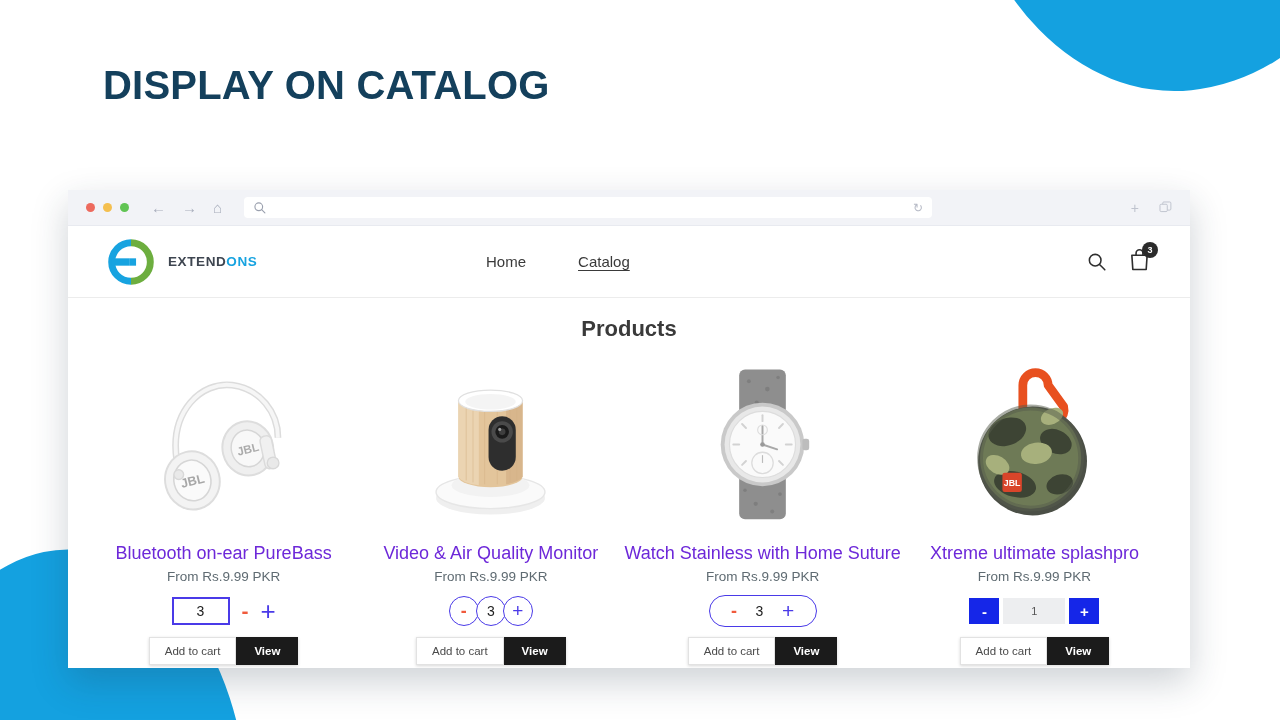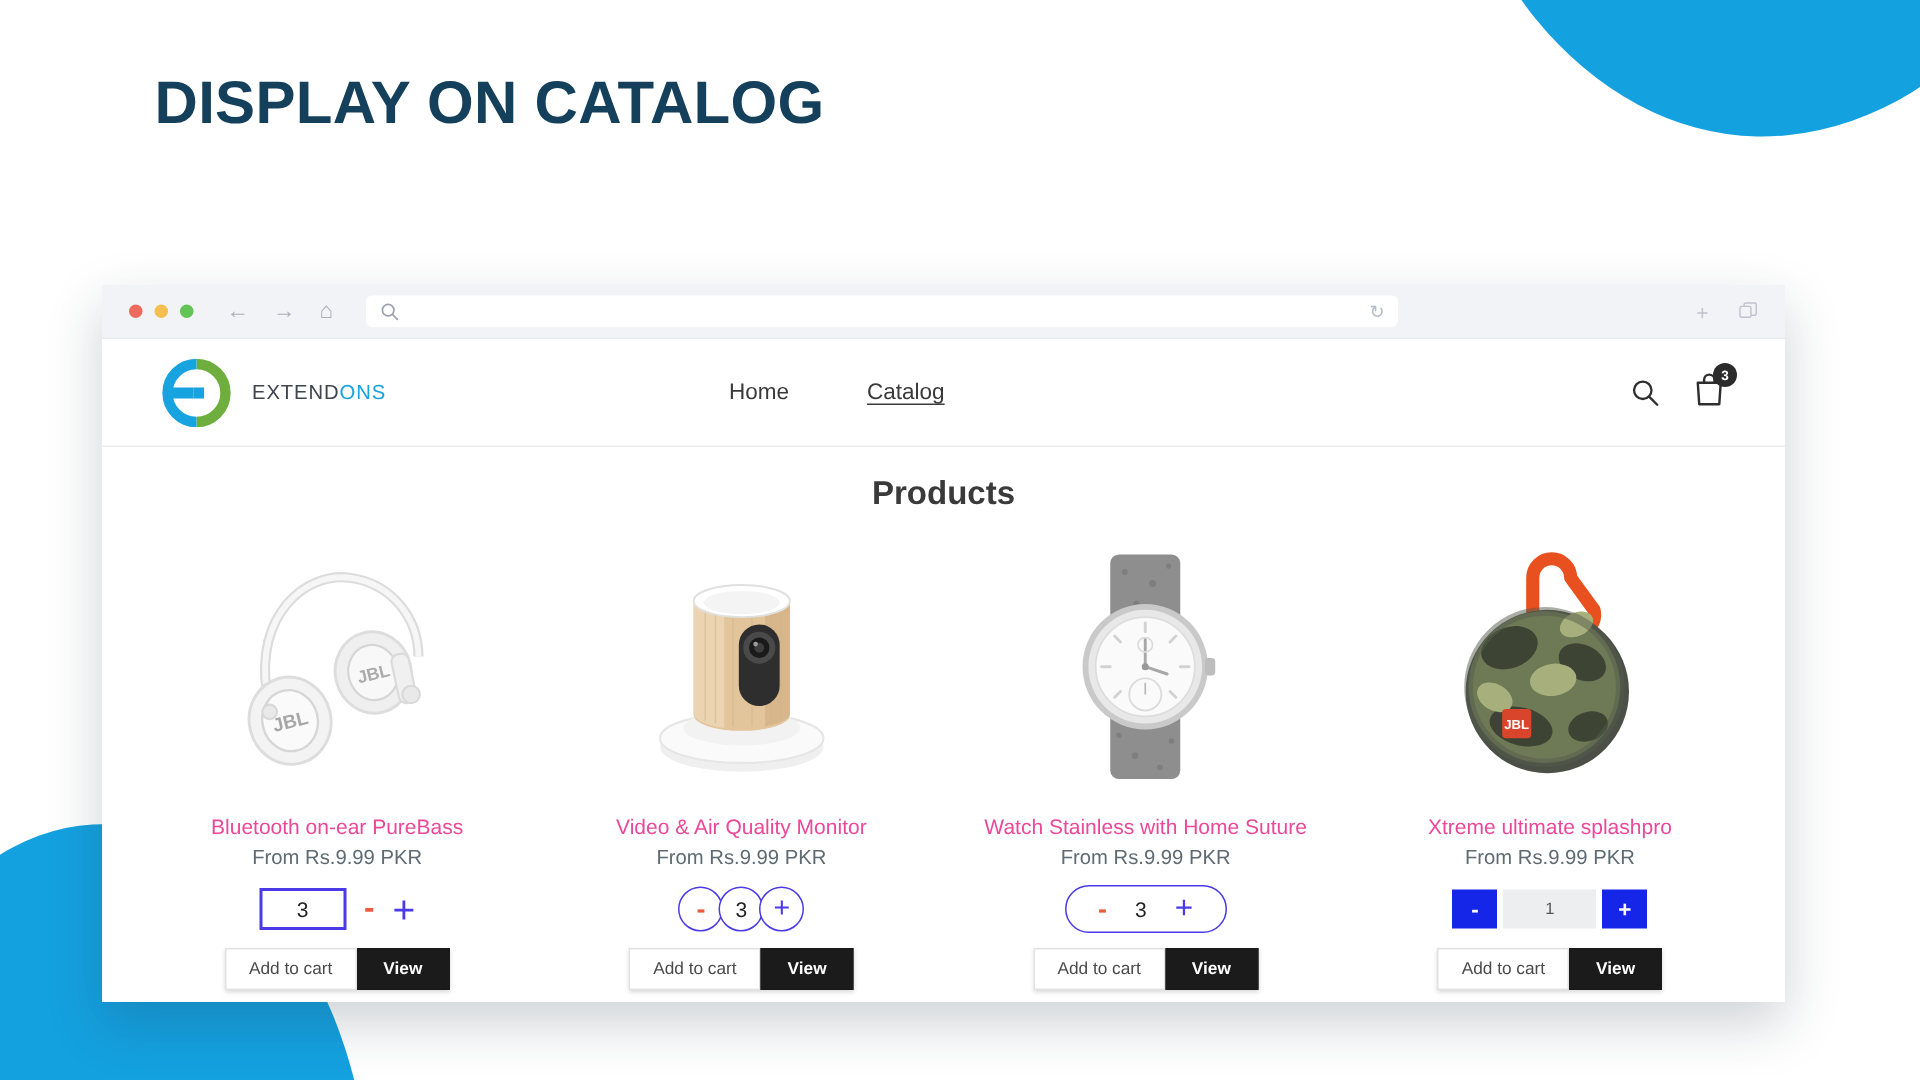--- a/index.html
+++ b/index.html
@@ -21,21 +21,21 @@
   }
   .deco-bl {
     position:absolute; left:-120px; bottom:-170px;
     width: 380px; height: 340px;
     background: #14A1E0;
     border-radius: 55% 60% 0 0 / 100% 100% 0 0;
     transform: rotate(6deg);
   }
 
   
-  .headline-wrap { position:absolute; left:68px; top:46px; display:flex; align-items:flex-start; }
+  .headline-wrap { position:absolute; left:68px; top:62px; display:flex; align-items:flex-start; }
   .accent-bar { width:7px; background:#1B4A68; margin-right:28px; }
   .headline-text { padding-top:2px; }
   .headline {
     font-size: 40px; font-weight: 800; letter-spacing:.2px;
     color:#14405C; line-height:1.05; white-space:nowrap;
   }
   .subline {
     margin-top: 17px;
     font-size: 19.5px; color:#1B4A68; font-weight:400; white-space:nowrap;
   }
@@ -66,40 +66,40 @@
   .urlbar .mag { width:14px; height:14px; flex:0 0 auto; }
   .urlbar .reload { margin-left:auto; color:#B6BAC6; font-size:12px; }
   .chrome-right { display:flex; gap:20px; margin-left:auto; padding-left:26px; color:#BFC3CE; font-size:14px; align-items:center; }
 
   
   .site-header {
     height: 72px; display:flex; align-items:center;
     padding: 0 40px; border-bottom:1px solid #ECECEC; background:#fff;
   }
   .brand { display:flex; align-items:center; gap:14px; }
-  .brand-name { font-size:13.5px; font-weight:400; letter-spacing:.6px; color:#3E4550; }
+  .brand-name { font-size:13.5px; font-weight:700; letter-spacing:.6px; color:#3E4550; }
   .brand-name .on { color:#17A3E0; }
   .site-nav { margin-left:auto; margin-right:auto; display:flex; gap:52px; }
   .nav-link { font-size:15px; color:#3A3A3A; }
   .nav-link.active { text-decoration: underline; text-underline-offset: 3px; }
   .header-icons { margin-left:auto; display:flex; align-items:center; gap:22px; }
   .cart-wrap { position:relative; }
   .cart-badge {
     position:absolute; top:-6px; right:-8px;
     width:16px; height:16px; border-radius:50%;
     background:#2B2B2B; color:#fff; font-size:9px; font-weight:700;
     display:flex; align-items:center; justify-content:center;
   }
 
   
   .page-title { text-align:center; font-size:22px; font-weight:700; color:#3A3A3A; margin-top:18px; }
   .grid { display:flex; padding: 14px 22px 0; }
   .card { flex:1; display:flex; flex-direction:column; align-items:center; }
   .thumb { width:175px; height:175px; display:flex; align-items:center; justify-content:center; }
-  .p-title { font-size:14px; color:#ec4899; margin-top:12px; text-align:left; white-space:nowrap; }
+  .p-title { font-size:18px; color:#6d28d9; margin-top:12px; text-align:left; white-space:nowrap; }
   .p-price { font-size:13.5px; color:#5F6B72; margin-top:5px; }
 
   
   .qty { margin-top:10px; height:34px; display:flex; align-items:center; justify-content:center; }
 
   .qty-a { gap:12px; }
   .qty-a .box {
     width:58px; height:28px; border:2px solid #4A3AE8; background:#fff;
     display:flex; align-items:center; justify-content:center;
     font-size:14px; color:#222;

